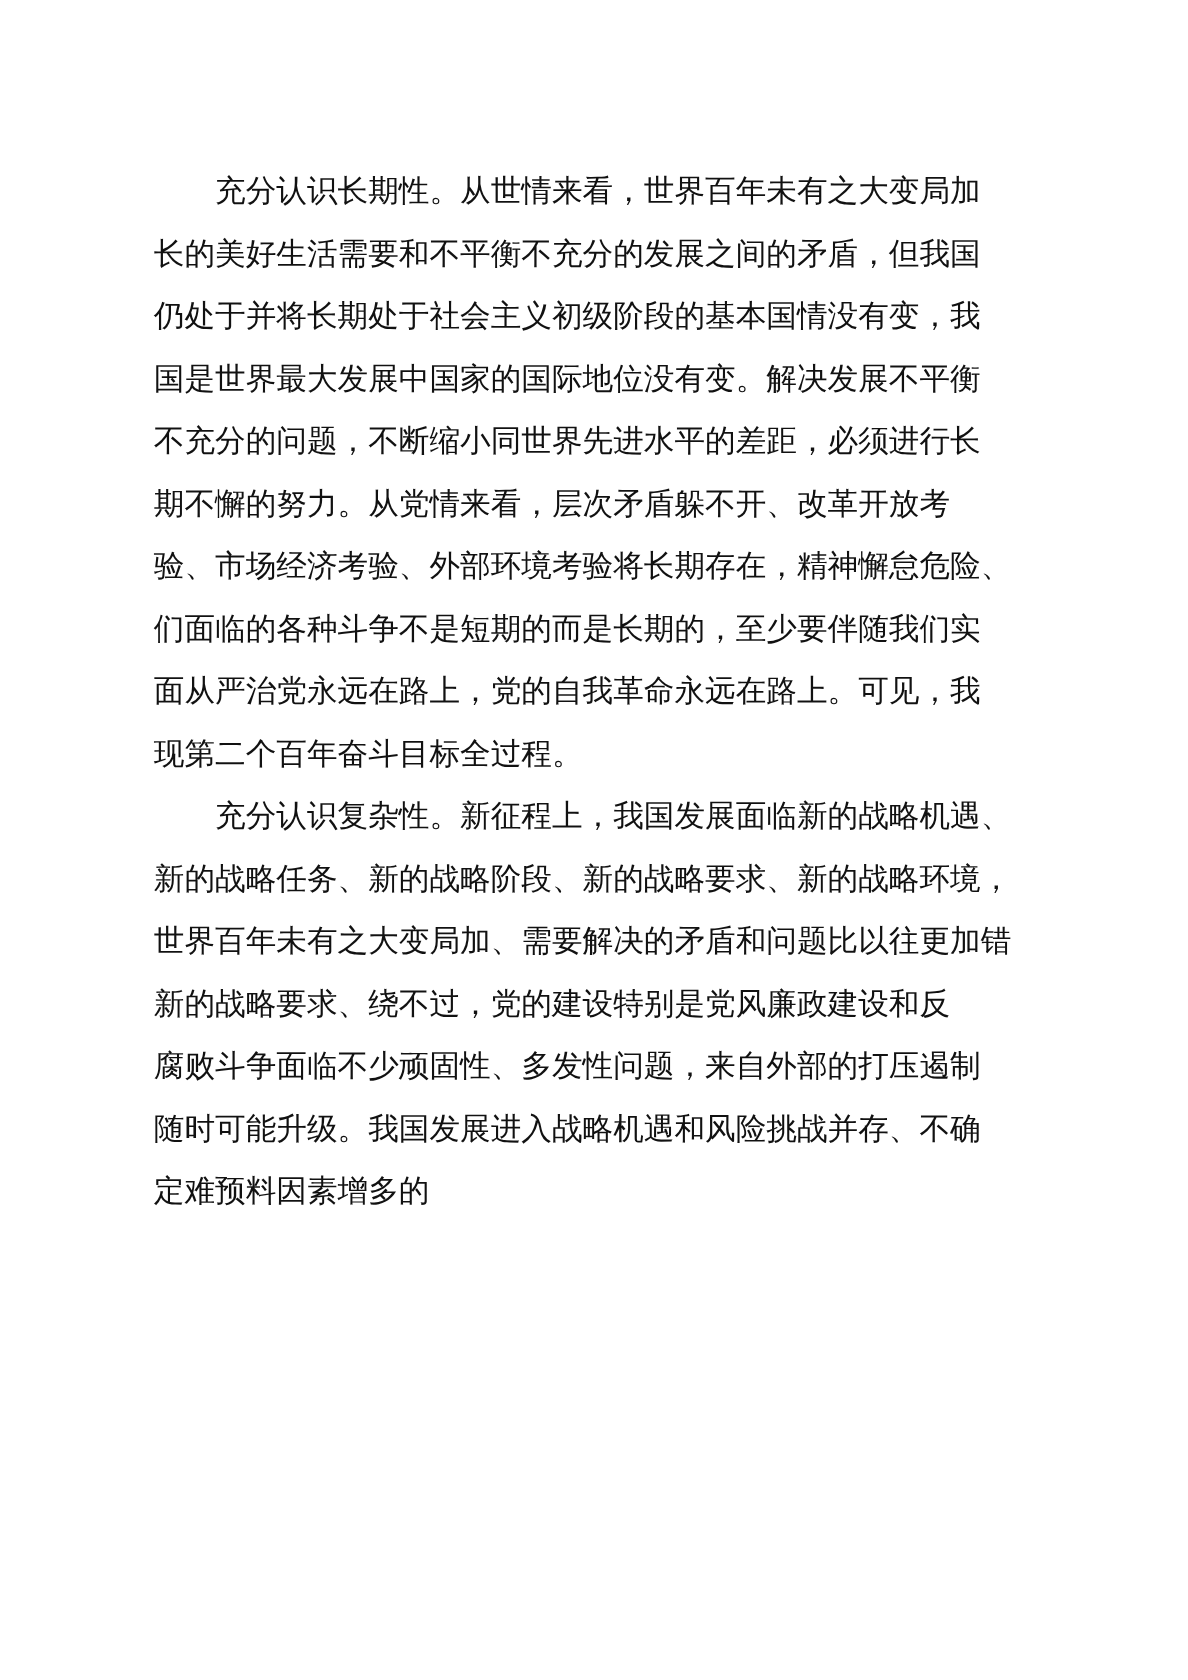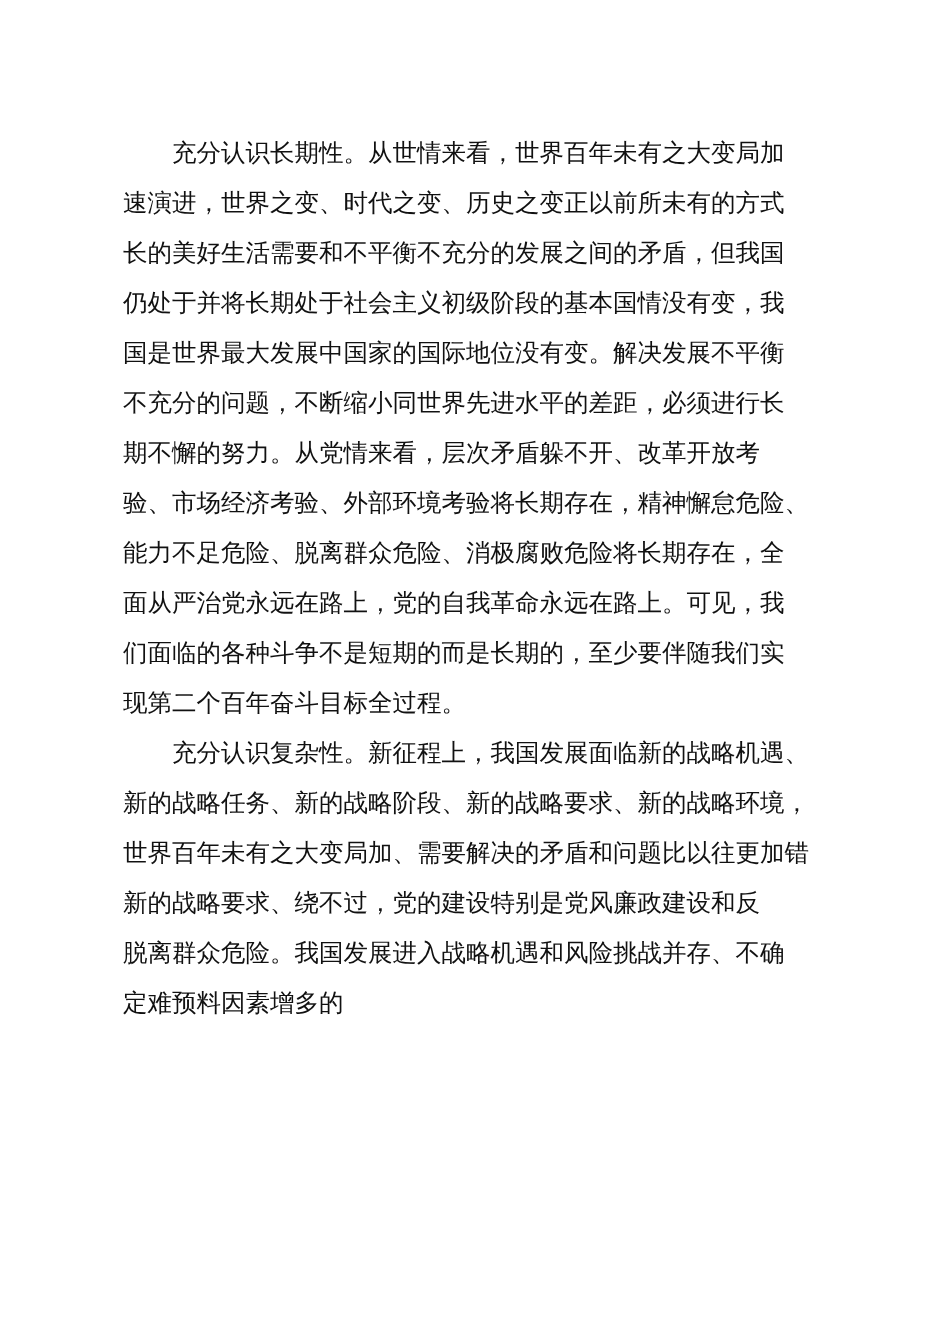--- a/index.html
+++ b/index.html
@@ -40,36 +40,35 @@
     }
   </style>
 </head>
 <body>
 
 <div class="page">
   <div class="content">
 
     <div>
       <div class="line indent">充分认识长期性。从世情来看，世界百年未有之大变局加</div>
-      <div class="line">速演进，世界之变、时代之变、历史之变正以前所未有的方式</div>
       <div class="line">长的美好生活需要和不平衡不充分的发展之间的矛盾，但我国</div>
       <div class="line">仍处于并将长期处于社会主义初级阶段的基本国情没有变，我</div>
       <div class="line">国是世界最大发展中国家的国际地位没有变。解决发展不平衡</div>
       <div class="line">不充分的问题，不断缩小同世界先进水平的差距，必须进行长</div>
       <div class="line">期不懈的努力。从党情来看，层次矛盾躲不开、改革开放考</div>
       <div class="line">验、市场经济考验、外部环境考验将长期存在，精神懈怠危险、</div>
-      <div class="line">能力不足危险、脱离群众危险、消极腐败危险将长期存在，全</div>
+      <div class="line">们面临的各种斗争不是短期的而是长期的，至少要伴随我们实</div>
       <div class="line">面从严治党永远在路上，党的自我革命永远在路上。可见，我</div>
-      <div class="line">们面临的各种斗争不是短期的而是长期的，至少要伴随我们实</div>
       <div class="line">现第二个百年奋斗目标全过程。</div>
     </div>
 
     <div>
       <div class="line indent">充分认识复杂性。新征程上，我国发展面临新的战略机遇、</div>
       <div class="line">新的战略任务、新的战略阶段、新的战略要求、新的战略环境，</div>
       <div class="line">世界百年未有之大变局加、需要解决的矛盾和问题比以往更加错</div>
       <div class="line">新的战略要求、绕不过，党的建设特别是党风廉政建设和反</div>
-      <div class="line">脱离群众危险。我国发展进入战略机遇和风险挑战并存、不确</div>
+      <div class="line">腐败斗争面临不少顽固性、多发性问题，来自外部的打压遏制</div>
+      <div class="line">随时可能升级。我国发展进入战略机遇和风险挑战并存、不确</div>
       <div class="line">定难预料因素增多的</div>
     </div>
 
   </div>
 </div>
 
 </body></html>

